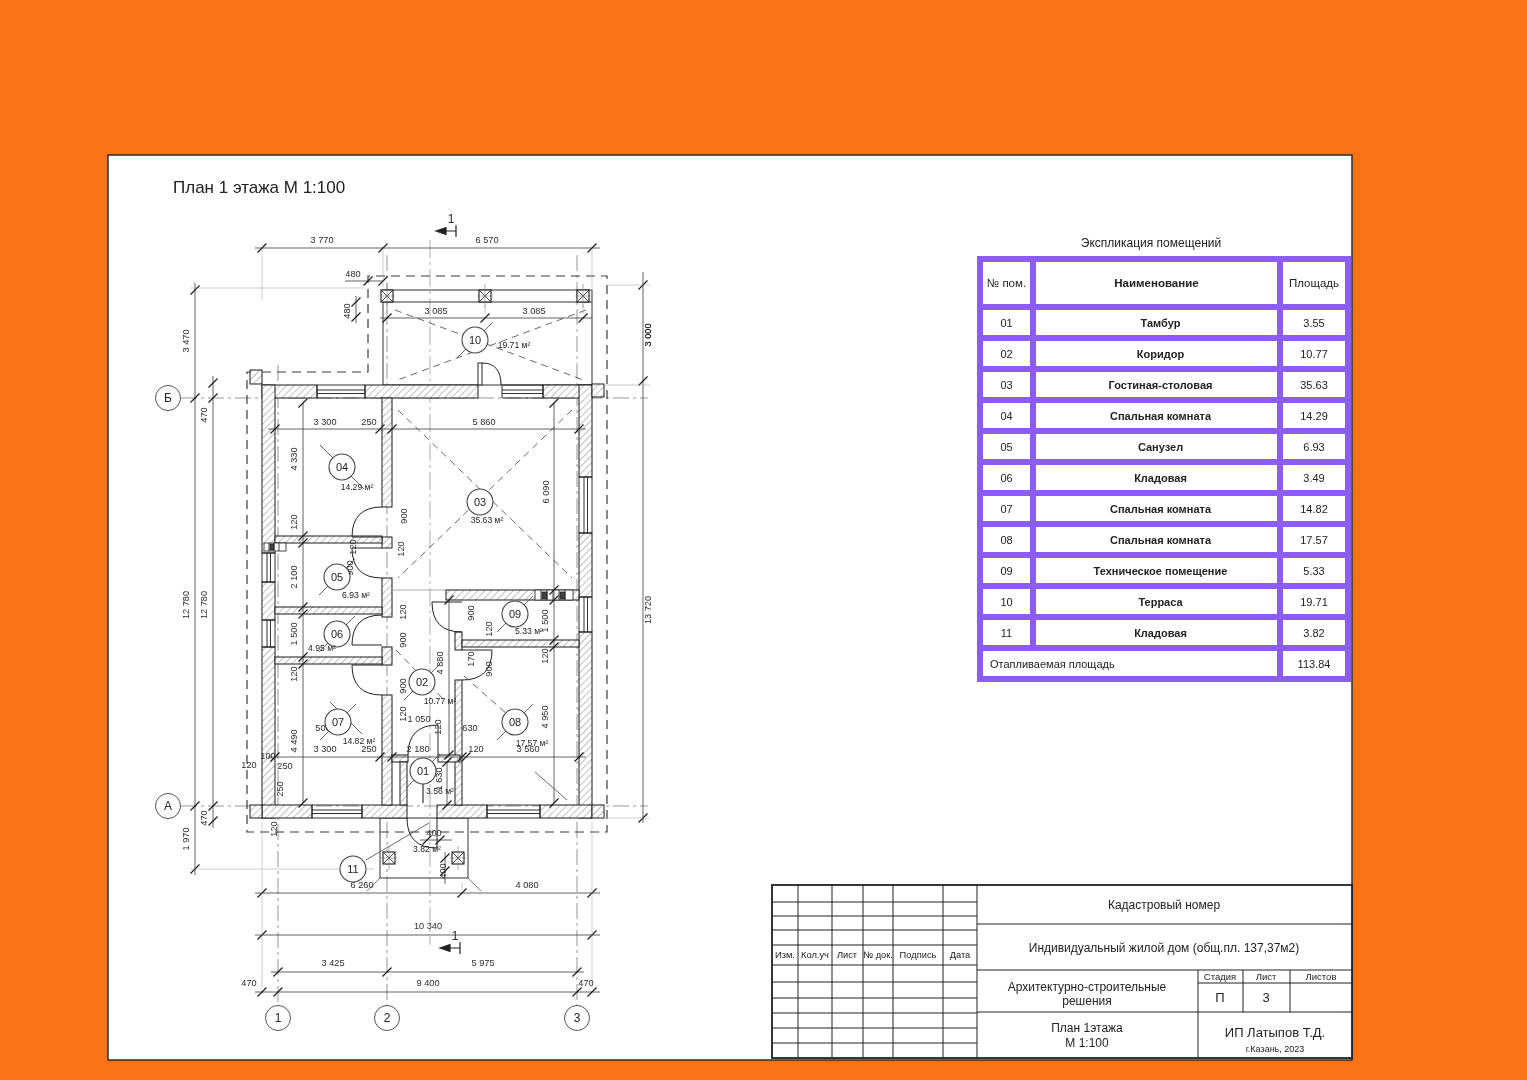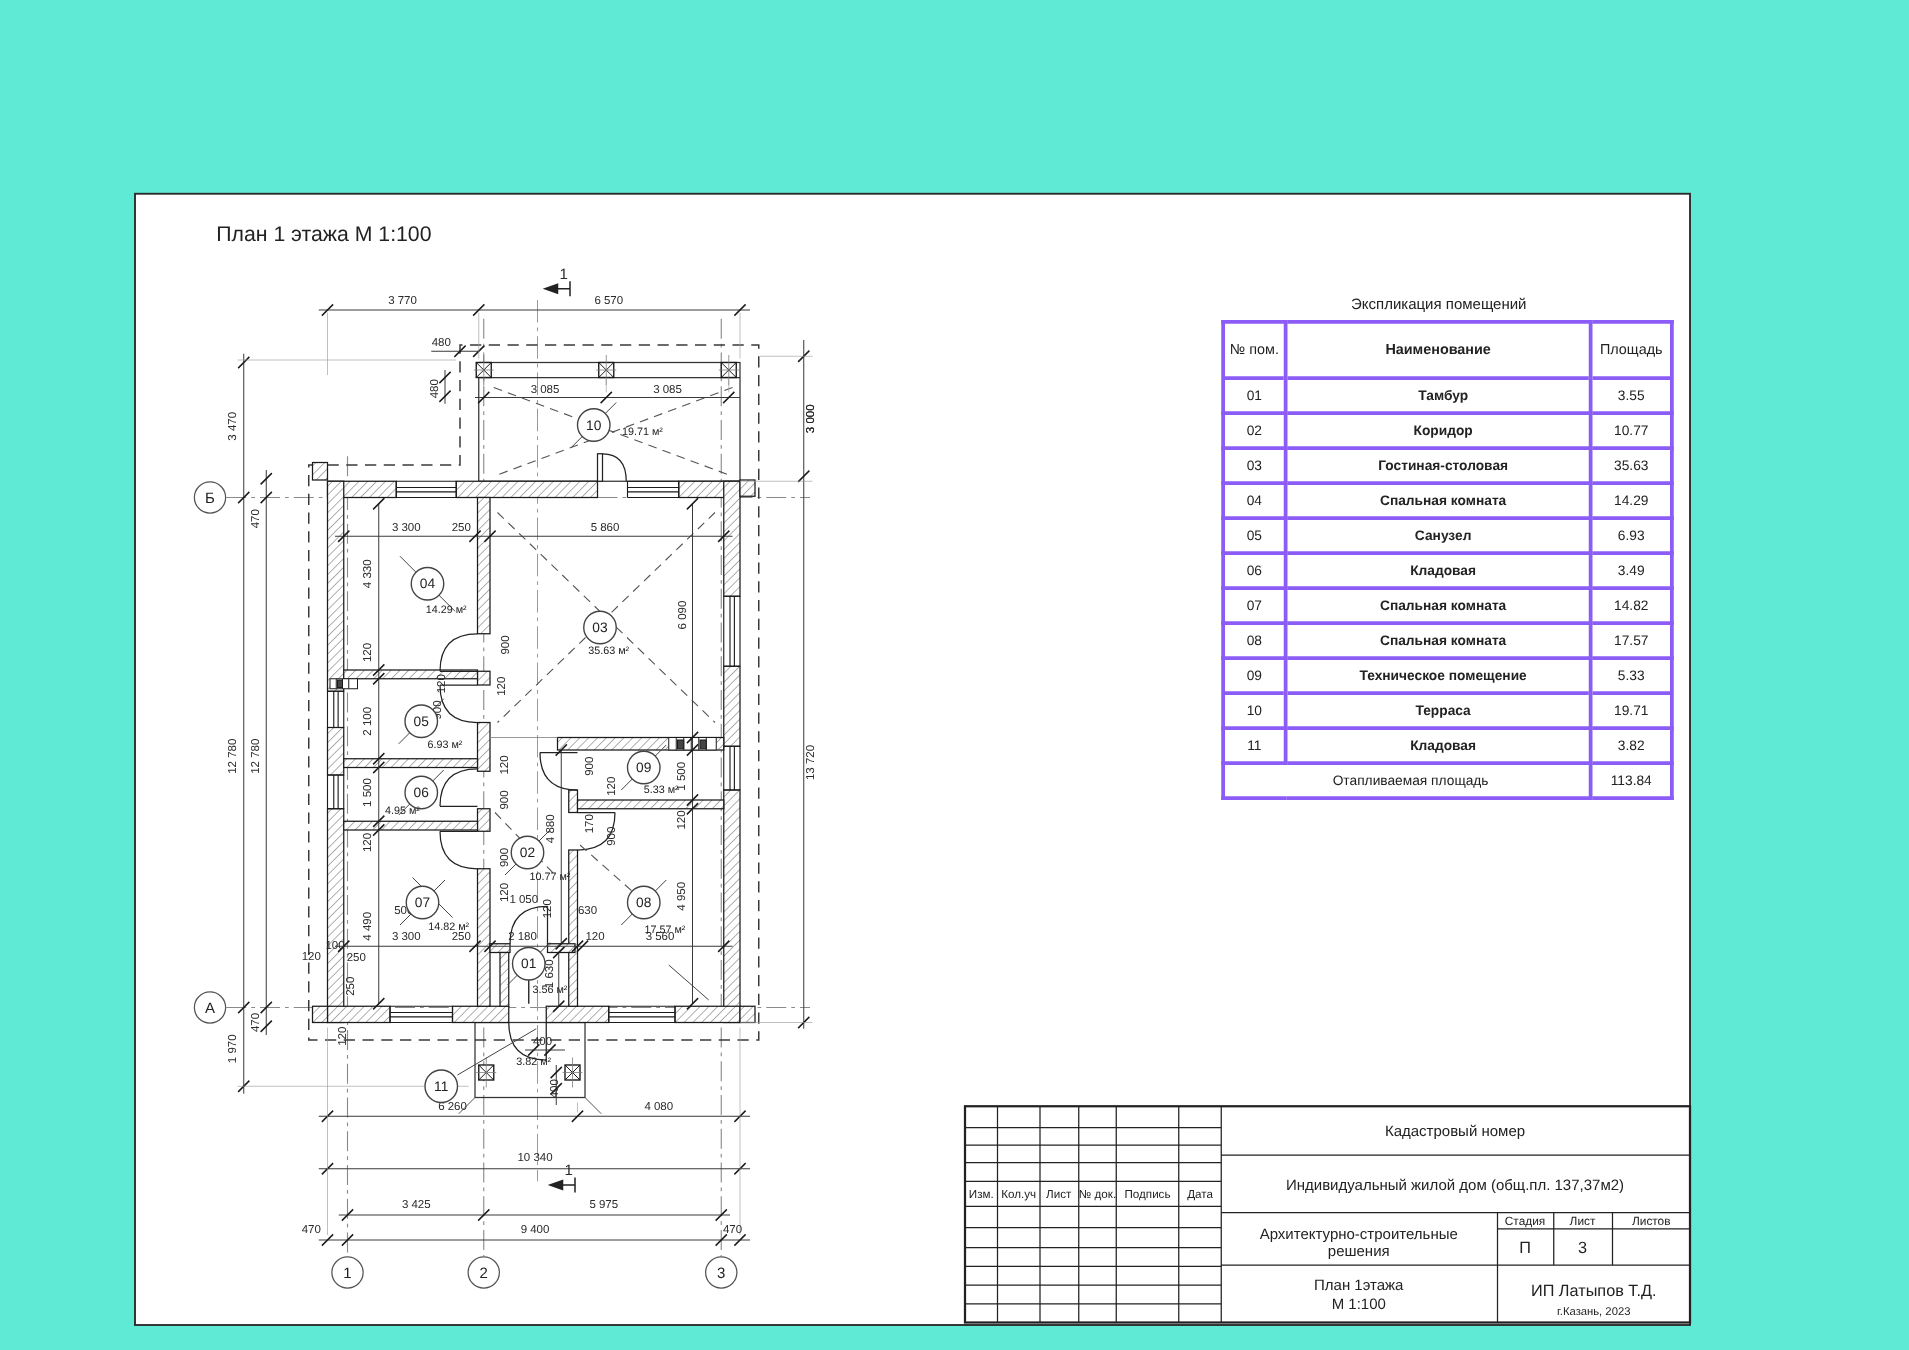--- a/index.html
+++ b/index.html
@@ -1,32 +1,32 @@
 <!DOCTYPE html>
 <html><head>
 <meta charset="utf-8">
 <style>
   html,body{margin:0;padding:0;background:#fff;}
-  .page{position:relative;width:1527px;height:1080px;background:#5eead4;overflow:hidden;
+  .page{position:relative;width:1527px;height:1080px;background:#f97316;overflow:hidden;
         font-family:"Liberation Sans",sans-serif;}
   svg{position:absolute;left:0;top:0;font-family:"Liberation Sans",sans-serif;}
   .dimtxt{fill:#2b2b2b;}
   
   .expl{position:absolute;left:977px;top:234px;width:348px;}
   .expl-title{font-size:12px;color:#222;text-align:center;height:22px;line-height:18px;}
   .expl table{border-collapse:collapse;width:346px;border:2px solid #222;table-layout:fixed;}
-  .expl th,.expl td{border:3px solid #8b5cf6;font-weight:normal;color:#222;overflow:hidden;white-space:nowrap;}
+  .expl th,.expl td{border:6px solid #8b5cf6;font-weight:normal;color:#222;overflow:hidden;white-space:nowrap;}
   .expl th{height:40px;font-size:11.5px;border-bottom:2px solid #222;}
   .expl td{height:23px;font-size:11px;text-align:center;}
   .expl td.nm{text-align:center;padding-left:9px;}
   .expl .c1{width:45px;}
   .expl .c2{width:239px;font-weight:bold;}
   .expl .c3{width:60px;margin-top:14px;}
   .expl tr.thick td{border-bottom:2px solid #222;}
-  .expl td.sum{ text-align:center;padding-left:7px;margin-top:33px;}
+  .expl td.sum{ text-align:left;padding-left:7px;margin-top:33px;}
 </style>
 </head>
 <body>
 <div class="page">
 
 <svg width="1527" height="1080" viewBox="0 0 1527 1080">
   <defs>
     <pattern id="hatch" width="5" height="5" patternUnits="userSpaceOnUse" patternTransform="rotate(45)">
       <rect width="5" height="5" fill="#ffffff"></rect>
       <line x1="0" y1="0" x2="0" y2="5" stroke="#808080" stroke-width="1"></line>

